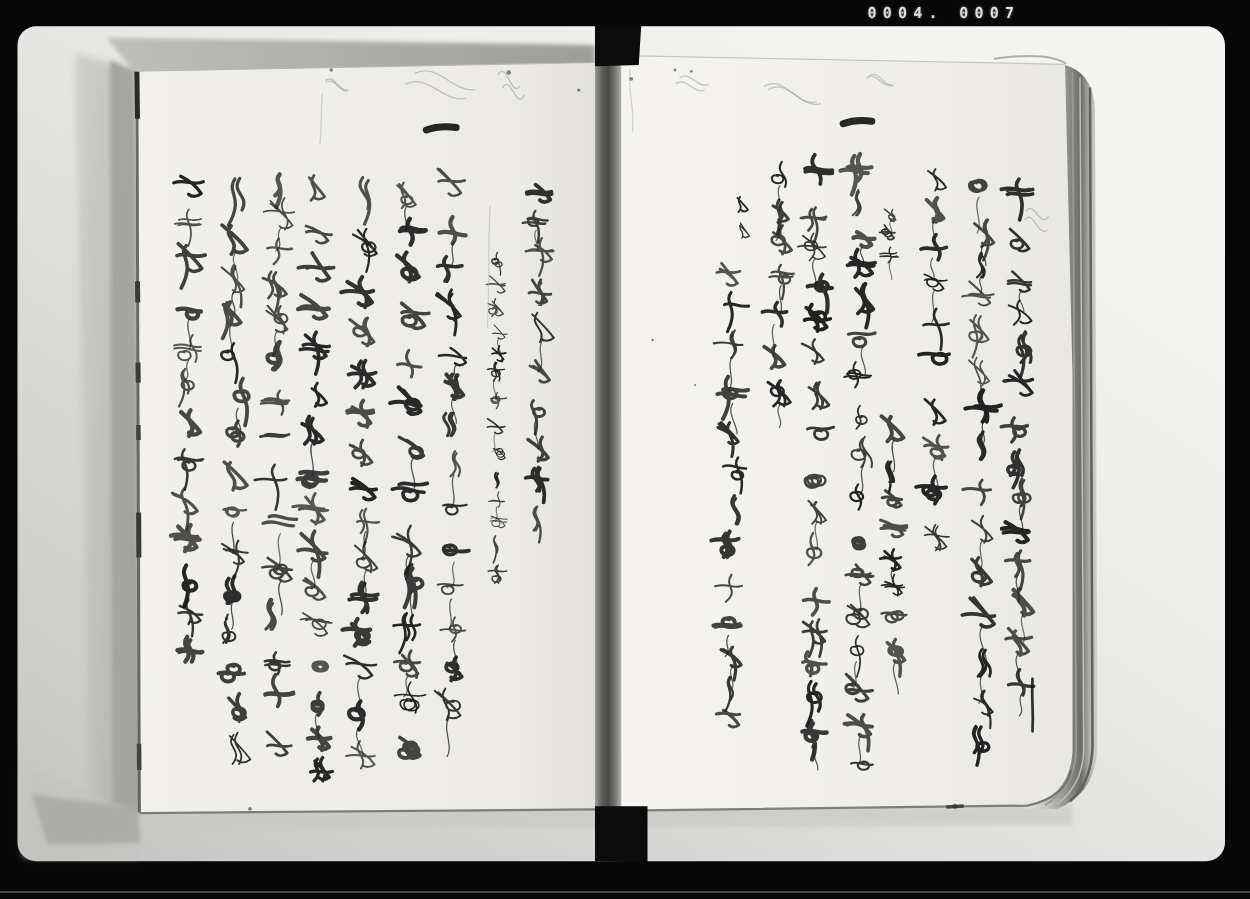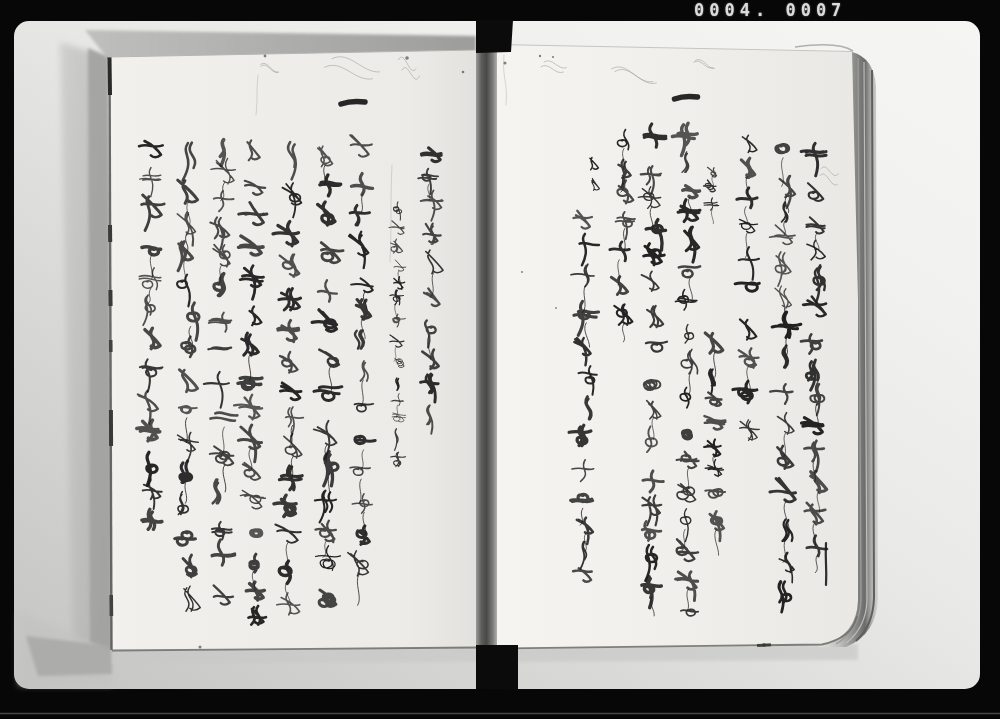--- a/index.html
+++ b/index.html
@@ -9,21 +9,21 @@
     background:var(--bg,#070707);
     overflow:hidden;
     font-family:"DejaVu Sans","Liberation Sans",sans-serif;
   }
   .counter{
     position:absolute;
     left:694px;top:0px;
     height:20px;line-height:20px;
     color:var(--counter,#dcdcdc);
     font-family:"DejaVu Sans Mono","Liberation Mono",monospace;
-    font-size:17px;
+    font-size:12px;
     font-weight:bold;
     letter-spacing:5px;
     text-shadow:0 0 2px rgba(255,255,255,.45);
     white-space:pre;
     z-index:5;
   }
   svg.scan{position:absolute;left:0;top:0;}
 </style>
 </head>
 <body>

